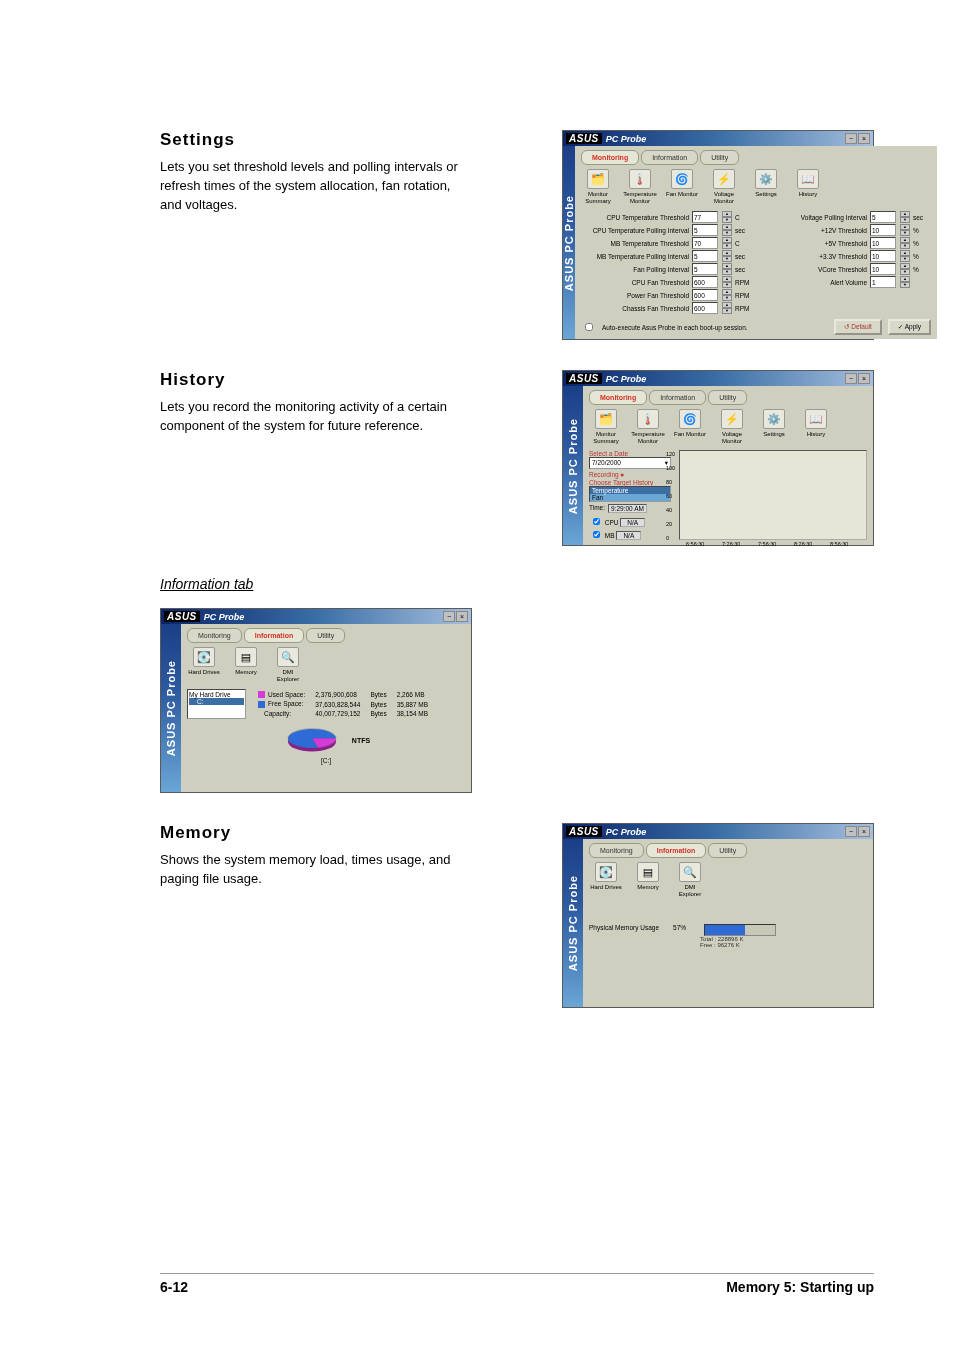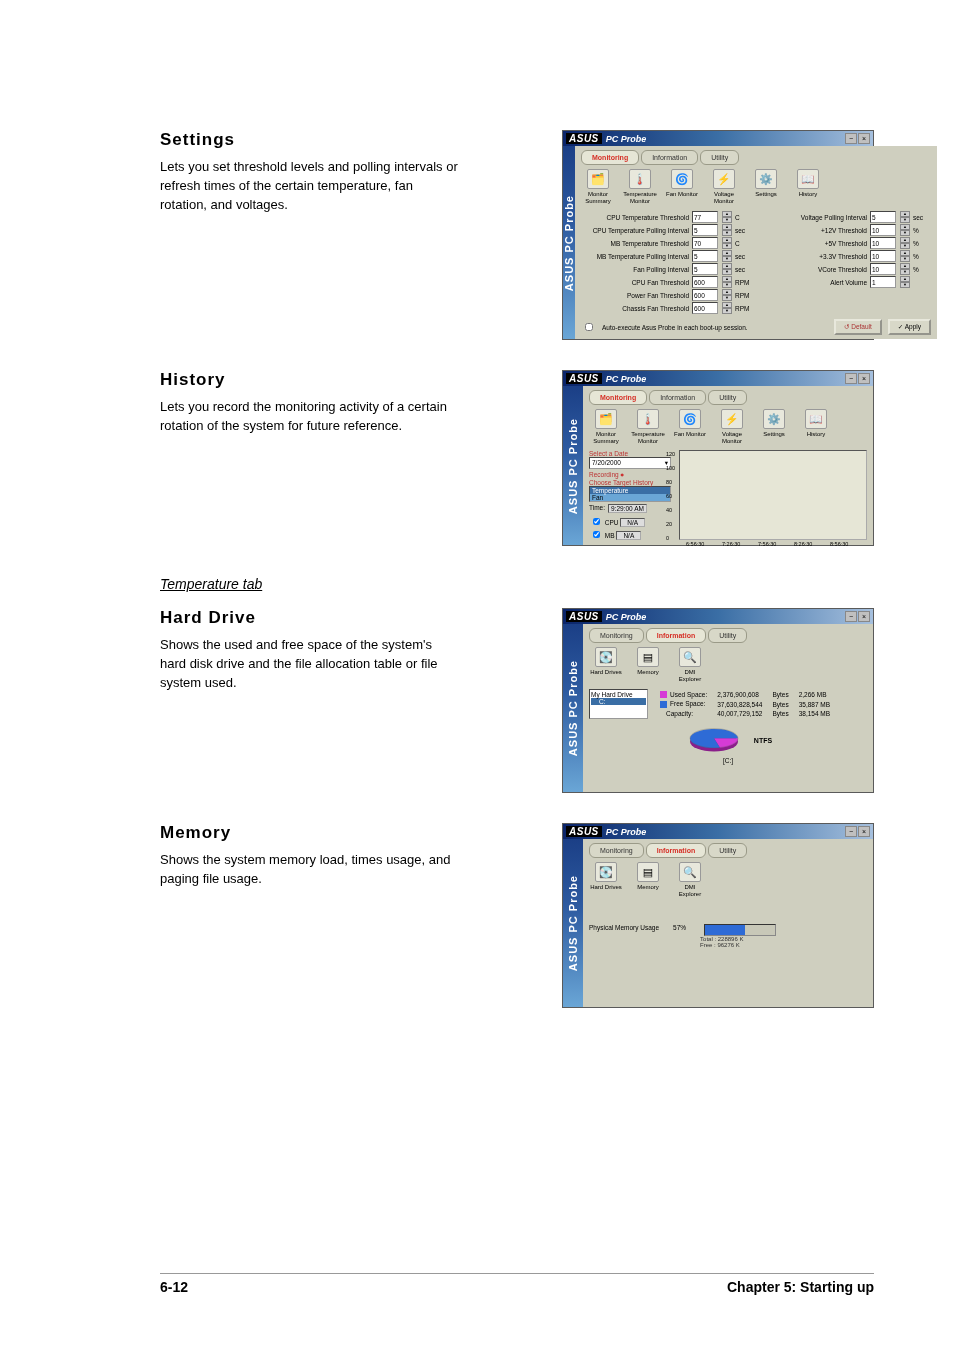--- a/index.html
+++ b/index.html
@@ -51,21 +51,21 @@
   .footer .line{border-top:1px solid #999;position:absolute;top:-6px;left:0;right:0;}
 </style>
 </head>
 <body>
 
 <div class="page">
 
   <div class="row">
     <div class="left">
       <h3>Settings</h3>
-      <div class="body">Lets you set threshold levels and polling intervals or refresh times of the certain temperature, fan rotation, and voltages.</div>
+      <div class="body">Lets you set threshold levels and polling intervals or refresh times of the system allocation, fan rotation, and voltages.</div>
     </div>
 
     <div class="shot">
       <div class="title-bar">
         <span class="asus">ASUS</span>
         <span class="ttl">PC Probe</span>
         <span class="wbtn">−</span>
         <span class="wbtn">×</span>
       </div>
       <div class="win-body">
@@ -243,21 +243,21 @@
             <span class="btn">✓ <span>Apply</span></span>
           </div>
         </div>
       </div>
     </div>
   </div>
 
   <div class="row">
     <div class="left">
       <h3>History</h3>
-      <div class="body">Lets you record the monitoring activity of a certain rotation of the system for future reference.</div>
+      <div class="body">Lets you record the monitoring activity of a certain component of the system for future reference.</div>
     </div>
     <div class="shot">
       <div class="title-bar">
           <span class="asus">ASUS</span>
           <span class="ttl">PC Probe</span>
           <span class="wbtn">−</span>
           <span class="wbtn">×</span>
         </div>
       <div class="win-body">
         <div class="sidebar">
@@ -330,27 +330,23 @@
                   <span class="xt" style="left:114px;">8:26:30</span>
                   <span class="xt" style="left:150px;">8:56:30</span>
                 </div>
             </div>
           </div>
         </div>
       </div>
     </div>
   </div>
 
-  <span class="info-tab">Temperature tab</span>
+  <span class="info-tab">Information tab</span>
 
   <div class="row">
-    <div class="left">
-      <h3>Hard Drive</h3>
-      <div class="body">Shows the used and free space of the system's hard disk drive and the file allocation table or file system used.</div>
-    </div>
     <div class="shot">
       <div class="title-bar">
           <span class="asus">ASUS</span>
           <span class="ttl">PC Probe</span>
           <span class="wbtn">−</span>
           <span class="wbtn">×</span>
         </div>
       <div class="win-body">
         <div class="sidebar">
             <span>ASUS PC Probe</span>
@@ -466,15 +462,15 @@
             </div>
           </div>
         </div>
       </div>
     </div>
   </div>
 
   <div class="footer">
     <div class="line"></div>
     <span>6-12</span>
-    <span>Chapter 5: Starting up</span>
+    <span>Memory 5: Starting up</span>
   </div>
 </div>
 
 </body></html>

